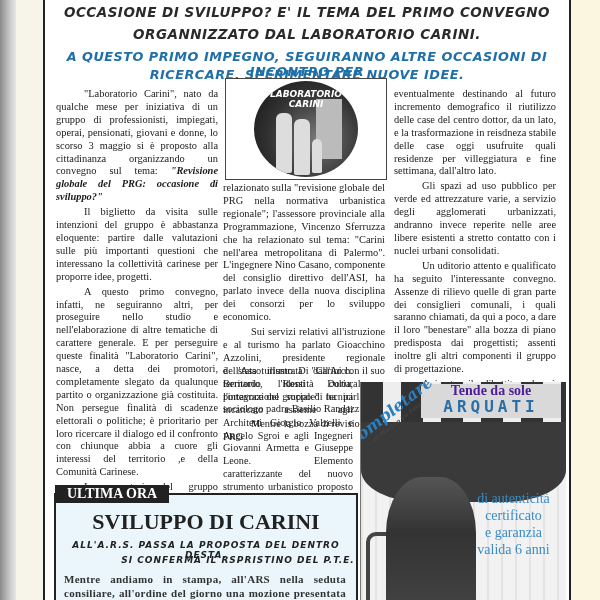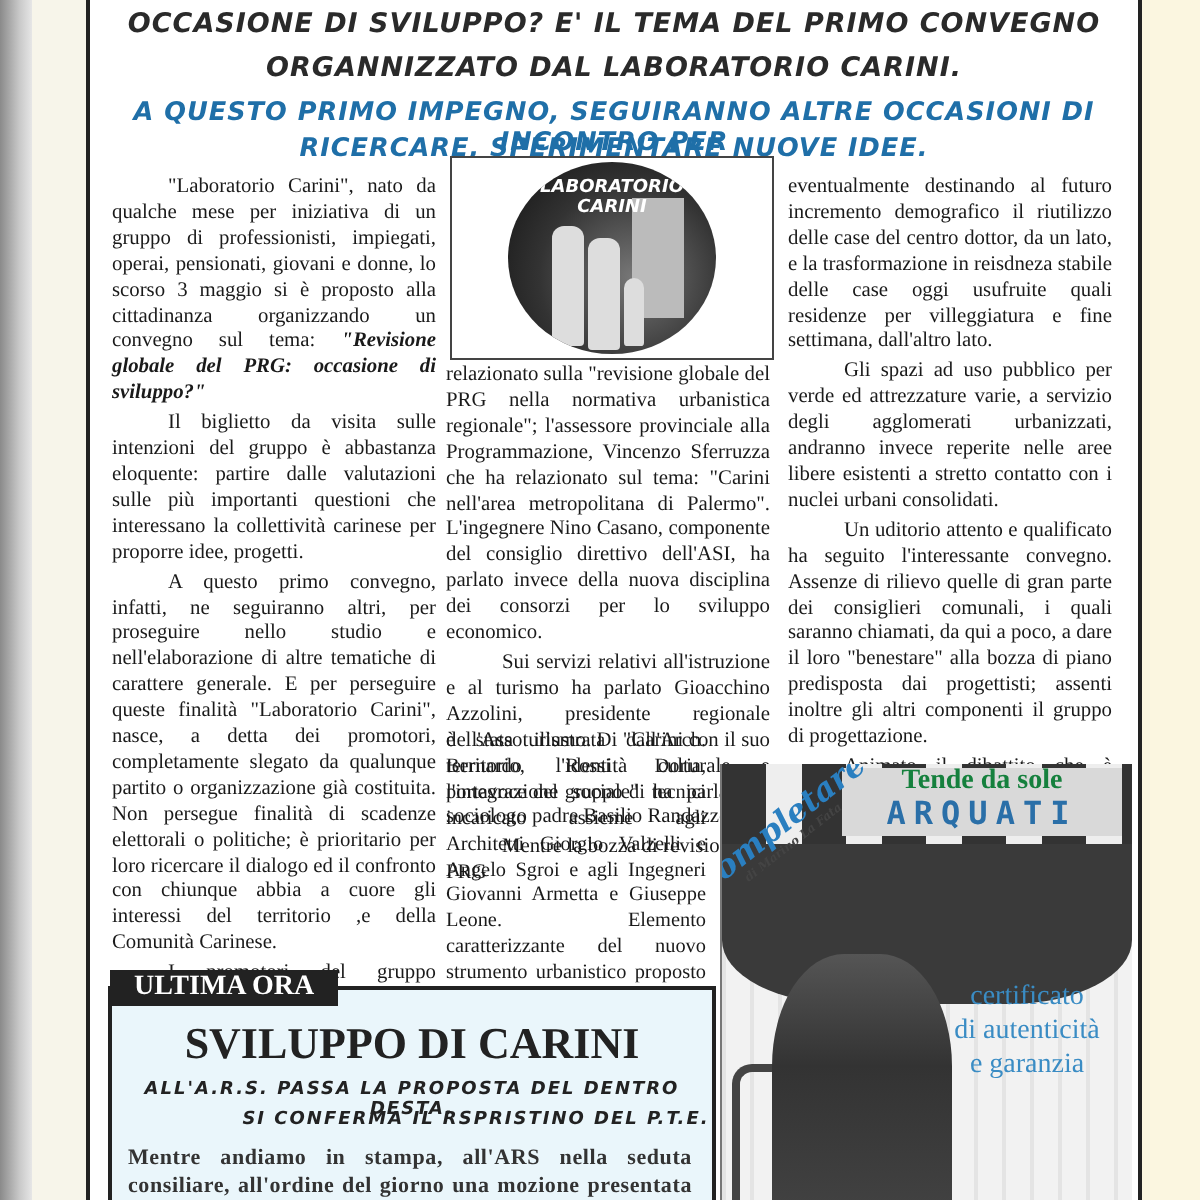--- a/index.html
+++ b/index.html
@@ -22,21 +22,21 @@
   .fig { position:absolute; background:#ddd; border-radius:6px 6px 2px 2px; }
   .ultima { position:absolute; left:54px; top:493px; width:300px; height:120px; border:2px solid #222; background:#eaf6fb; }
   .ultima-tag { position:absolute; left:-1px; top:-10px; background:#222; color:#fff; font-family:"Liberation Serif", serif; font-weight:bold; font-size:14px; padding:1px 12px; }
   .ult-title { position:absolute; left:0; top:14px; width:100%; text-align:center; font-size:22px; font-weight:bold; color:#222; }
   .ult-sub { position:absolute; left:0; width:100%; text-align:center; font-family:"DejaVu Sans", sans-serif; font-style:italic; font-weight:bold; font-size:9px; letter-spacing:1px; color:#222; }
   .ult-body { position:absolute; left:8px; top:78px; width:282px; font-size:11px; line-height:13.5px; font-weight:bold; color:#333; text-align:justify; letter-spacing:0.3px; }
   .ad { position:absolute; left:360px; top:382px; width:205px; height:225px; background:repeating-linear-gradient(90deg,#e4e4e4 0 2px,#f2f2f2 2px 14px); overflow:hidden; border-left:1px solid #777; }
   .awning { position:absolute; left:0; top:0; width:100%; height:70px; background:repeating-linear-gradient(90deg,#333 0 22px,#eee 22px 40px); }
   .awning-drape { position:absolute; left:0; top:40px; width:100%; height:80px; background:#3a3a3a; border-radius:0 0 30% 30% / 0 0 40% 40%; }
   .ad-brand { position:absolute; left:60px; top:2px; width:140px; height:34px; background:#d9d9d9; text-align:center; }
-  .ad-brand .t1 { font-family:"Liberation Serif", serif; font-weight:bold; font-size:14px; color:#15803d; line-height:14px; }
+  .ad-brand .t1 { font-family:"Liberation Serif", serif; font-weight:bold; font-size:14px; color:#4c1d95; line-height:14px; }
   .ad-brand .t2 { font-family:"DejaVu Sans Mono", monospace; font-weight:bold; font-size:16px; color:#2a6fa8; letter-spacing:4px; line-height:18px; }
   .ad-diag { position:absolute; left:-30px; top:20px; width:120px; height:24px; transform:rotate(-38deg); color:#2a7fc0; font-family:"DejaVu Serif", serif; font-style:italic; font-weight:bold; font-size:16px; text-align:center; }
   .ad-diag small { font-size:6px; color:#444; display:block; line-height:6px; }
   .woman { position:absolute; left:25px; top:95px; width:90px; height:140px; background:linear-gradient(180deg,#555,#333 40%,#444); border-radius:40% 40% 10% 10%; }
   .chair { position:absolute; left:5px; top:150px; width:20px; height:80px; border-left:4px solid #444; border-top:4px solid #444; border-radius:10px 0 0 0; }
   .ad-cert { position:absolute; left:100px; top:108px; width:105px; text-align:center; font-family:"Liberation Serif", serif; font-size:14px; line-height:17px; color:#3a8cc4; }
 </style>
 </head>
 <body>
 
@@ -103,17 +103,18 @@
     <div class="t1">Tende da sole</div>
     <div class="t2">ARQUATI</div>
   </div>
   <div class="ad-diag">
     <span>Completare</span>
     <small>di Marino La Fata</small>
   </div>
   <div class="chair"></div>
   <div class="woman"></div>
   <div class="ad-cert">
+    <div>di autenticità</div>
     <div>certificato</div>
-    <div>di autenticità</div>
     <div>e garanzia</div>
+    <div>valida 6 anni</div>
   </div>
 </div>
 
 </body></html>

